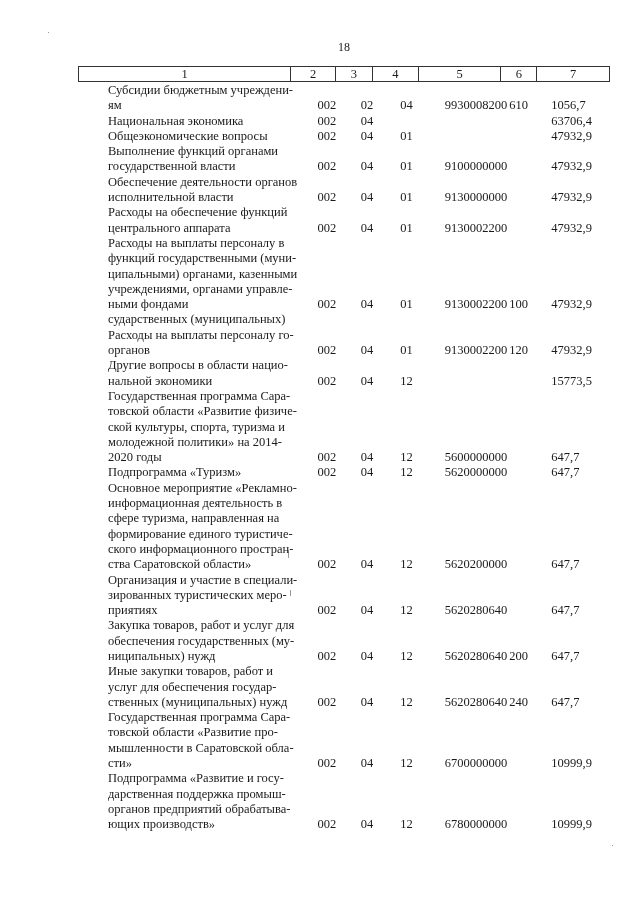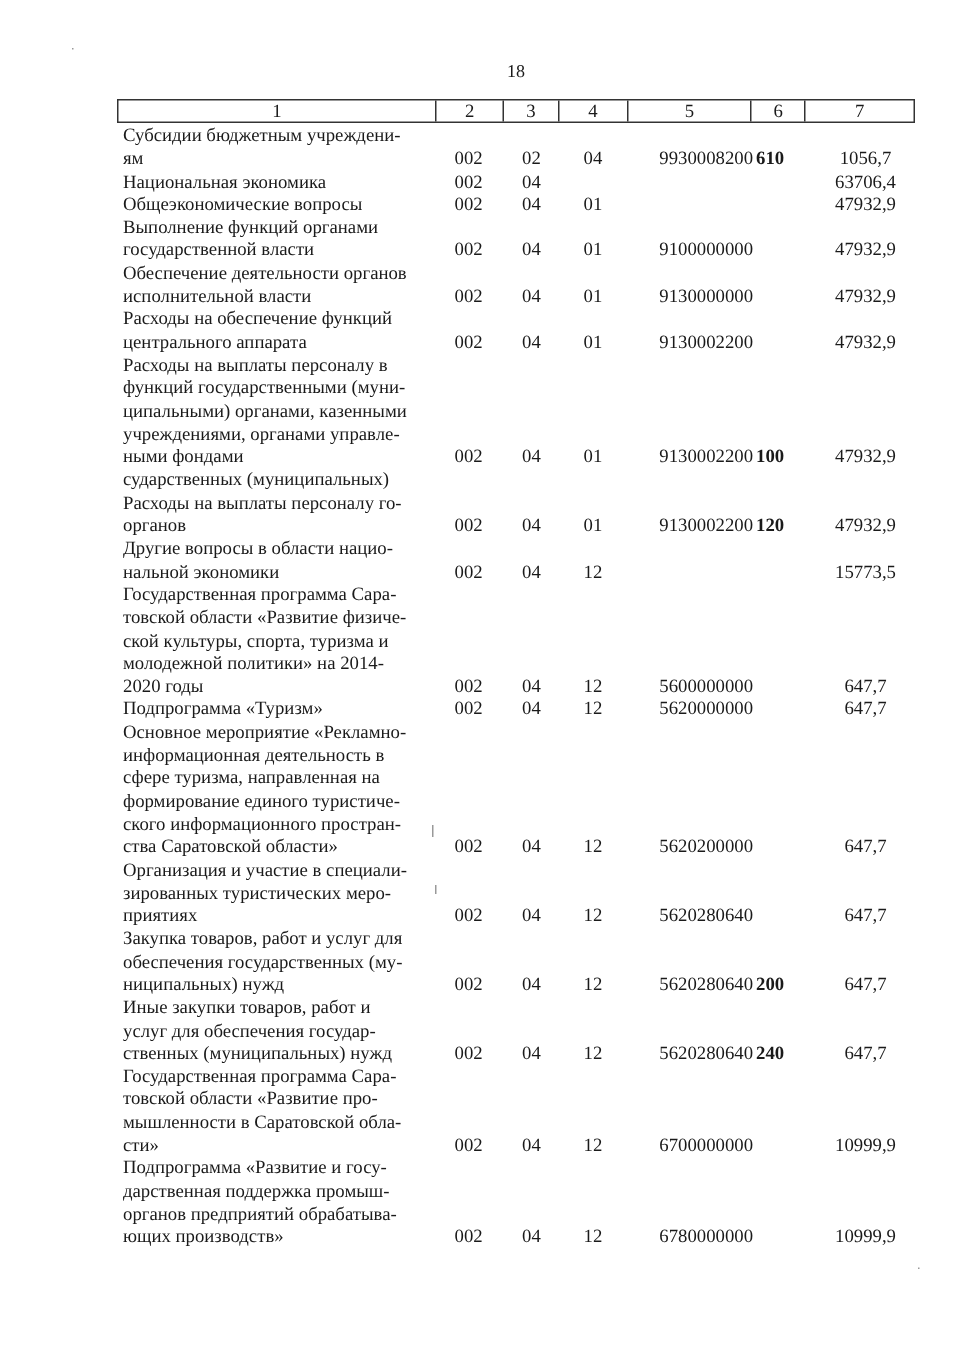--- a/index.html
+++ b/index.html
@@ -60,41 +60,42 @@
       position: absolute;
       top: 83px;
       left: 78px;
       width: 532px;
     }
     .row {
       display: flex;
       align-items: flex-end;
       font-size: 12.5px;
       line-height: 15.3px;
+      margin-left: 26px;
     }
     .row .desc {
       width: 213px;
       box-sizing: border-box;
       padding-left: 4px;
       padding-right: 4px;
       text-align: justify;
       text-align-last: left;
       hyphens: manual;
     }
     .row .code {
       box-sizing: border-box;
       padding-left: 10px;
       white-space: nowrap;
     }
     .row .v2 { width: 45px; padding-left: 12px; }
     .row .v3 { width: 37px; padding-left: 12px; }
     .row .v4 { width: 46px; padding-left: 16px; }
     .row .v5 { width: 83px; padding-left: 4px; text-align: right; }
-    .row .v6 { width: 36px; padding-left: 2px; font-weight: bold; }
-    .row .v7 { width: 72px; text-align: center; padding-right: 4px; white-space: nowrap; }
+    .row .v6 { width: 36px; padding-left: 2px; }
+    .row .v7 { width: 72px; text-align: left; padding-right: 4px; white-space: nowrap; }
     .desc-line { display: block; }
   </style>
 </head>
 <body>
 
 <div class="stray-dot" style="top:32px;left:48px;"></div>
 <div class="stray-dot" style="top:550px;left:288px;height:8px;"></div>
 <div class="stray-dot" style="top:590px;left:290px;height:6px;"></div>
 <div class="stray-dot" style="top:845px;left:612px;"></div>
 

